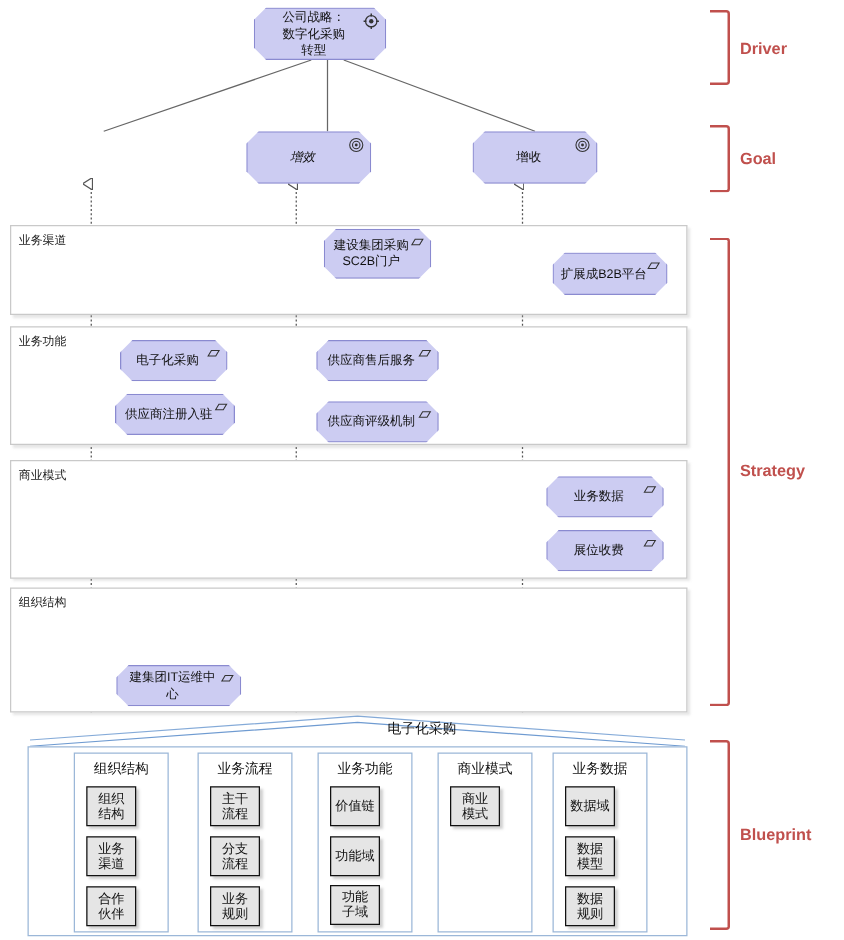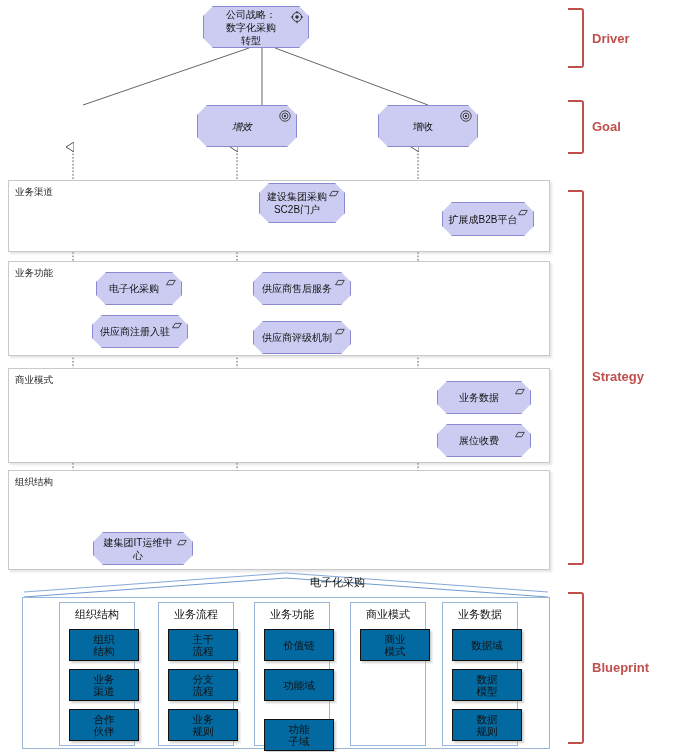--- a/index.html
+++ b/index.html
@@ -28,21 +28,21 @@
   .lane{position:absolute;border:1px solid #c9c9c9;background:#fff;box-sizing:border-box;
         box-shadow:2px 2px 2px rgba(170,170,170,.30);}
   .lane .lane-title{position:absolute;left:6px;top:5px;font-size:9.5px;color:#222;}
 
   
   .bp-wrap{position:absolute;left:22px;top:597px;width:528px;height:152px;
            border:1px solid #9bb7d8;box-sizing:border-box;background:#fff;}
   .bp-col{position:absolute;top:4px;width:76px;height:144px;border:1px solid #9bb7d8;
           box-sizing:border-box;background:#fff;}
   .bp-col .ch{position:absolute;left:0;right:0;top:4px;text-align:center;font-size:11px;color:#111;}
-  .cell{position:absolute;left:9px;width:70px;height:32px;background:#0369a1;
+  .cell{position:absolute;left:9px;width:40px;height:32px;background:#e5e5e5;
         border:1px solid #111;box-sizing:border-box;display:flex;align-items:center;
         justify-content:center;text-align:center;font-size:10.5px;line-height:12px;color:#111;
         box-shadow:2px 2px 2px rgba(150,150,150,.45);}
   .bp-title{position:absolute;left:0;right:0;top:575px;text-align:center;font-size:11px;color:#111;}
 
   
   .brk{position:absolute;width:16px;border:2px solid #c0504d;border-left:none;
        border-radius:0 3px 3px 0;box-sizing:border-box;}
   .brk-lbl{position:absolute;font-size:13px;color:#c0504d;font-weight:bold;white-space:nowrap;}
 </style>
@@ -194,21 +194,21 @@
       <div class="ch">业务流程</div>
       <div class="cell" style="top:26px;">主干<br>流程</div>
       <div class="cell" style="top:66px;">分支<br>流程</div>
       <div class="cell" style="top:106px;">业务<br>规则</div>
     </div>
 
     <div class="bp-col" style="left:231px;">
       <div class="ch">业务功能</div>
       <div class="cell" style="top:26px;">价值链</div>
       <div class="cell" style="top:66px;">功能域</div>
-      <div class="cell" style="top:116px;text-align:right;">功能<br>子域</div>
+      <div class="cell" style="top:105px;text-align:right;">功能<br>子域</div>
     </div>
 
     <div class="bp-col" style="left:327px;">
       <div class="ch">商业模式</div>
       <div class="cell" style="top:26px;">商业<br>模式</div>
     </div>
 
     <div class="bp-col" style="left:419px;">
       <div class="ch">业务数据</div>
       <div class="cell" style="top:26px;">数据域</div>

